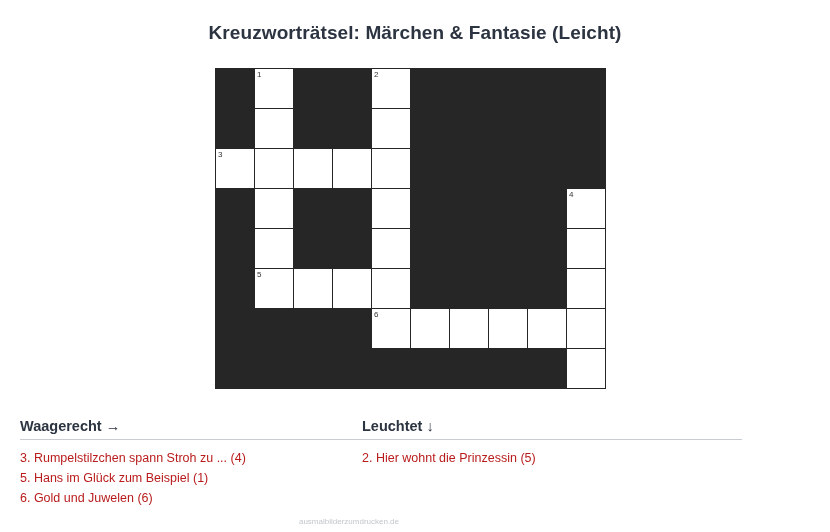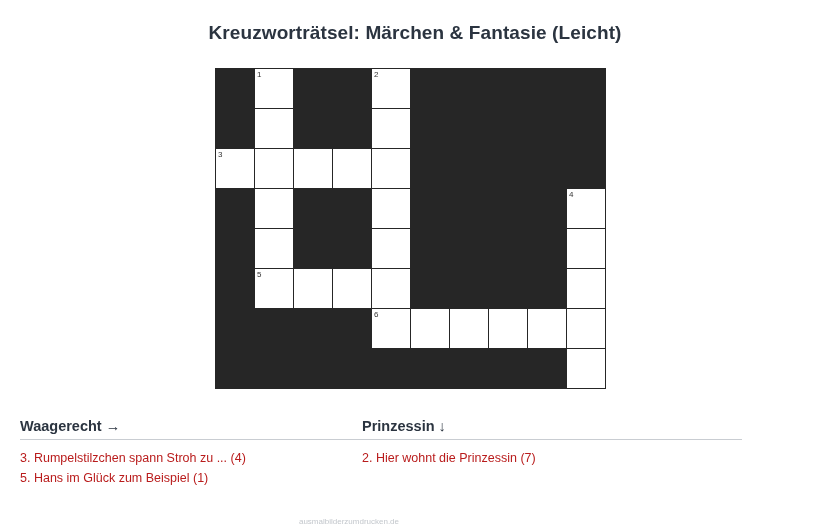--- a/index.html
+++ b/index.html
@@ -224,25 +224,26 @@
         </tbody>
     </table>
   </div>
 
   <div class="clues">
     <div class="clue-col left">
       <div class="clue-head">Waagerecht →</div>
       <div class="clue-list">
         <div class="clue-item">3. Rumpelstilzchen spann Stroh zu ... (4)</div>
         <div class="clue-item">5. Hans im Glück zum Beispiel (1)</div>
+        <div class="clue-item">6. Gold und Juwelen (6)</div>
       </div>
     </div>
     <div class="clue-col right">
-      <div class="clue-head">Prinzessin ↓</div>
+      <div class="clue-head">Leuchtet ↓</div>
       <div class="clue-list">
-        <div class="clue-item">2. Hier wohnt die Prinzessin (7)</div>
+        <div class="clue-item">2. Hier wohnt die Prinzessin (5)</div>
       </div>
     </div>
   </div>
 
   <div class="footer">ausmalbilderzumdrucken.de</div>
 
 </div>
 
 </body></html>

